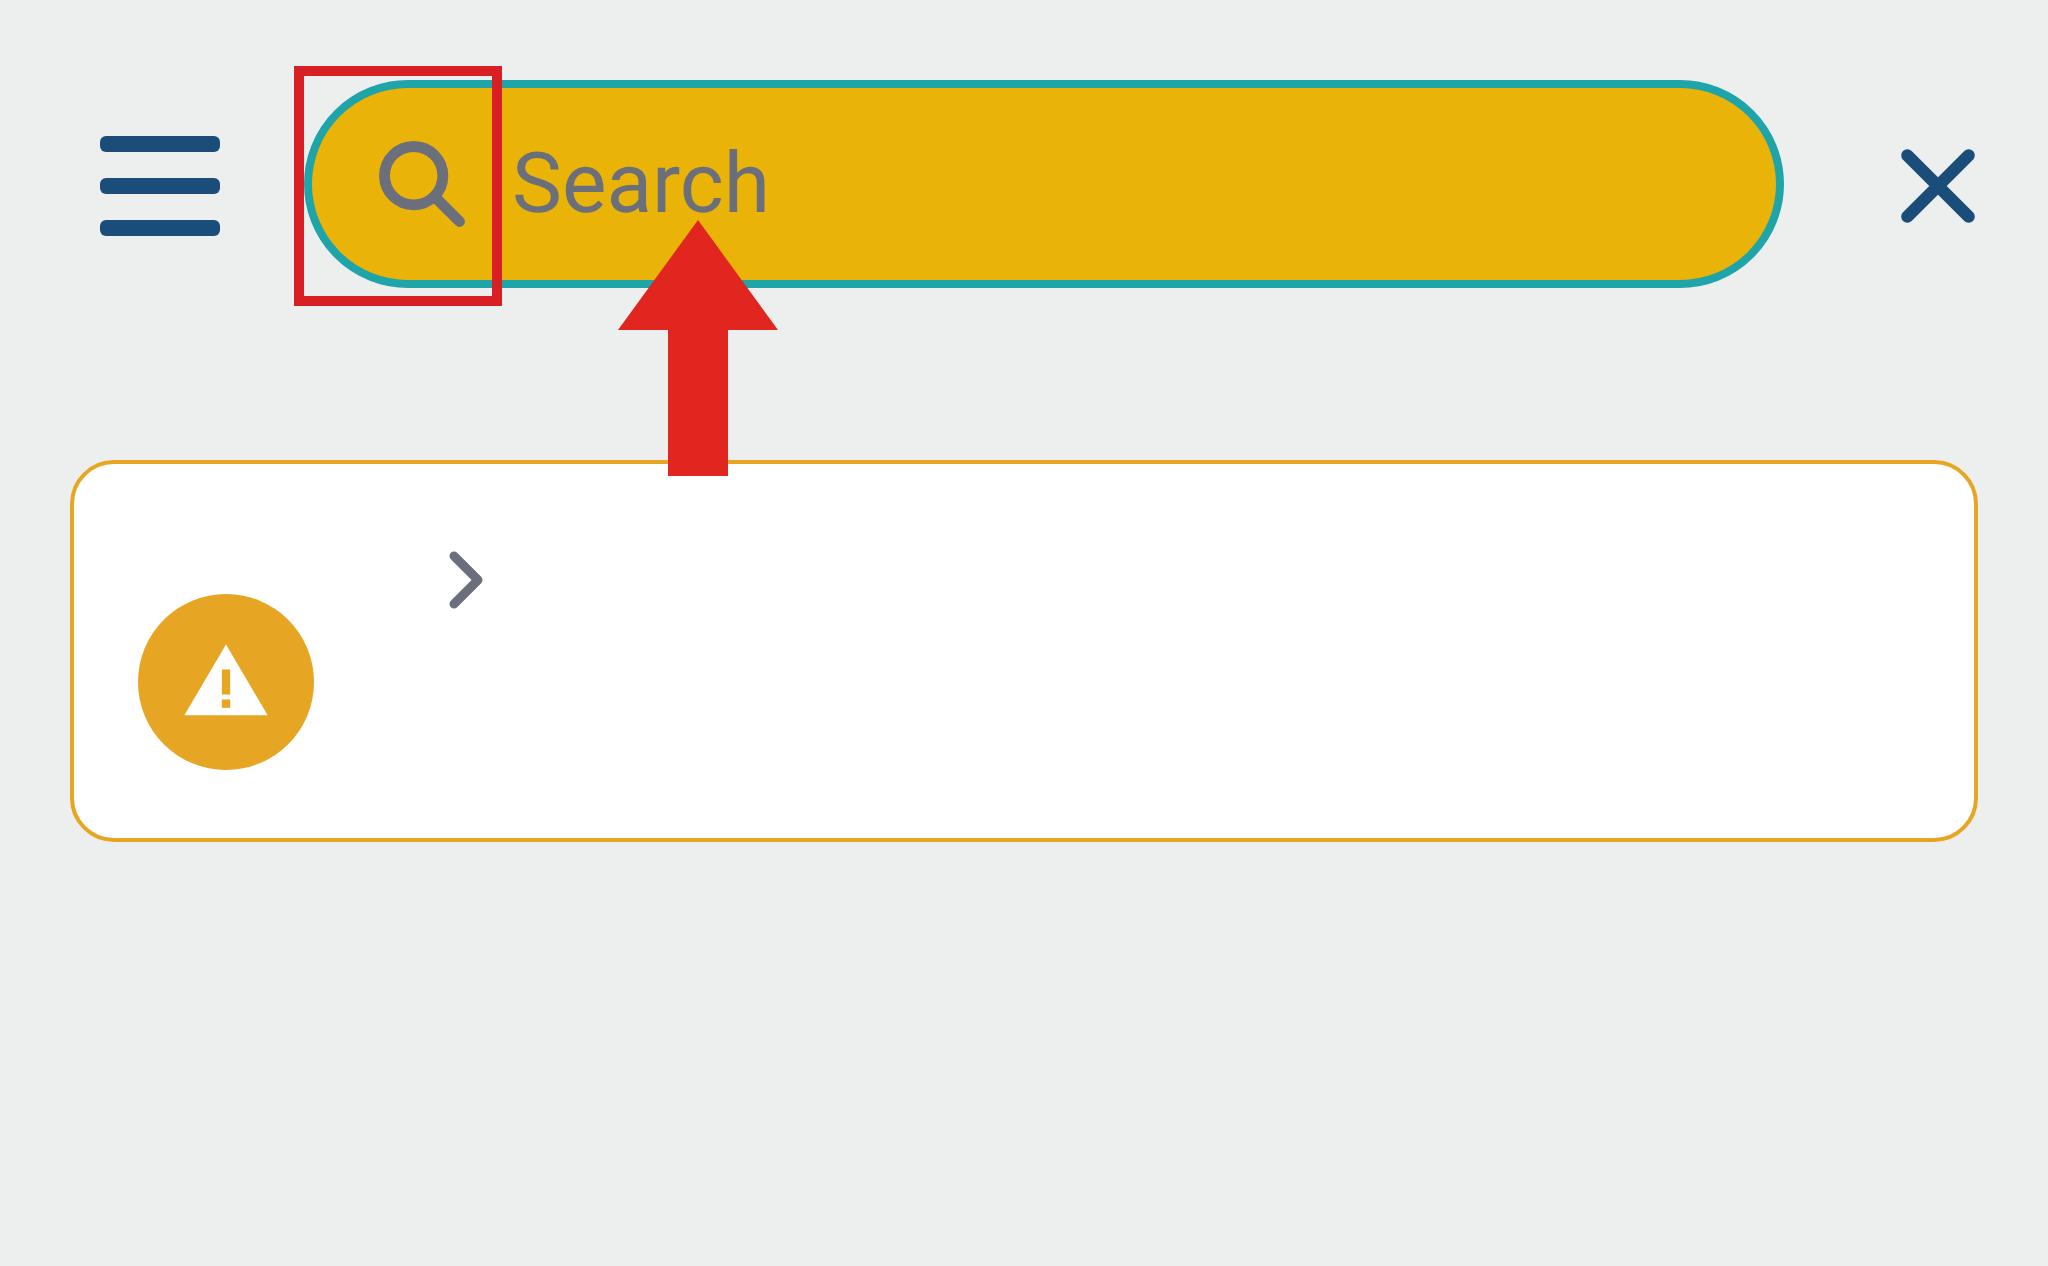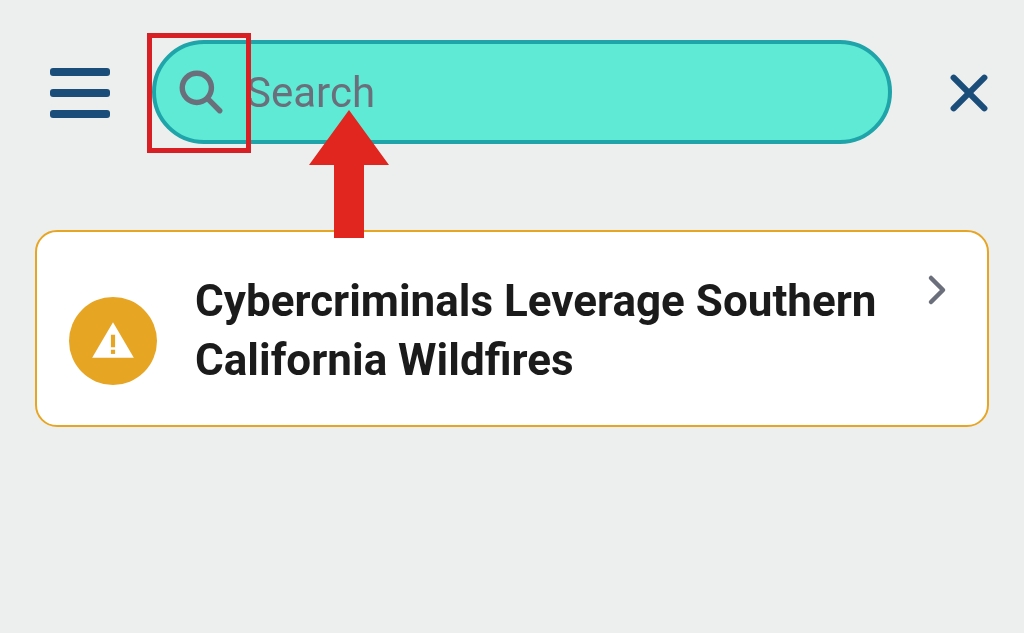--- a/index.html
+++ b/index.html
@@ -37,26 +37,26 @@
       width: 60px;
       background: #1a4d7a;
       border-radius: 3px;
     }
     .searchwrap {
       position: absolute;
       left: 152px;
       top: 40px;
       width: 740px;
       height: 104px;
-      background: #5eead4;
+      background: #eab308;
       border: 4px solid #1ea4a9;
       border-radius: 52px;
       display: flex;
       align-items: center;
-      padding-left: 20px;
+      padding-left: 30px;
     }
     .searchicon {
       width: 50px;
       height: 50px;
       flex-shrink: 0;
       margin-right: 20px;
     }
     .searchinput {
       border: none;
       outline: none;
@@ -176,21 +176,20 @@
 
 
   <div class="alertcard cut">
     <div class="warnbadge">
       <svg viewBox="0 0 24 24" width="50" height="50" fill="#ffffff">
         <path d="M12 3 L22 20 L2 20 Z"></path>
         <rect x="11" y="9" width="2" height="6" fill="#e7a524"></rect>
         <rect x="11" y="16.2" width="2" height="2" fill="#e7a524"></rect>
       </svg>
     </div>
-    <div class="alerttext">Cybercriminals Leverage Southern California Wildfires</div>
     <div class="chev">
       <svg viewBox="0 0 24 24" width="36" height="36" fill="none" stroke="#6b6f7b" stroke-width="3" stroke-linecap="round" stroke-linejoin="round">
         <polyline points="8 4 16 12 8 20"></polyline>
       </svg>
     </div>
   </div>
 
 </div>
 
 <div class="hilitebox"></div>

